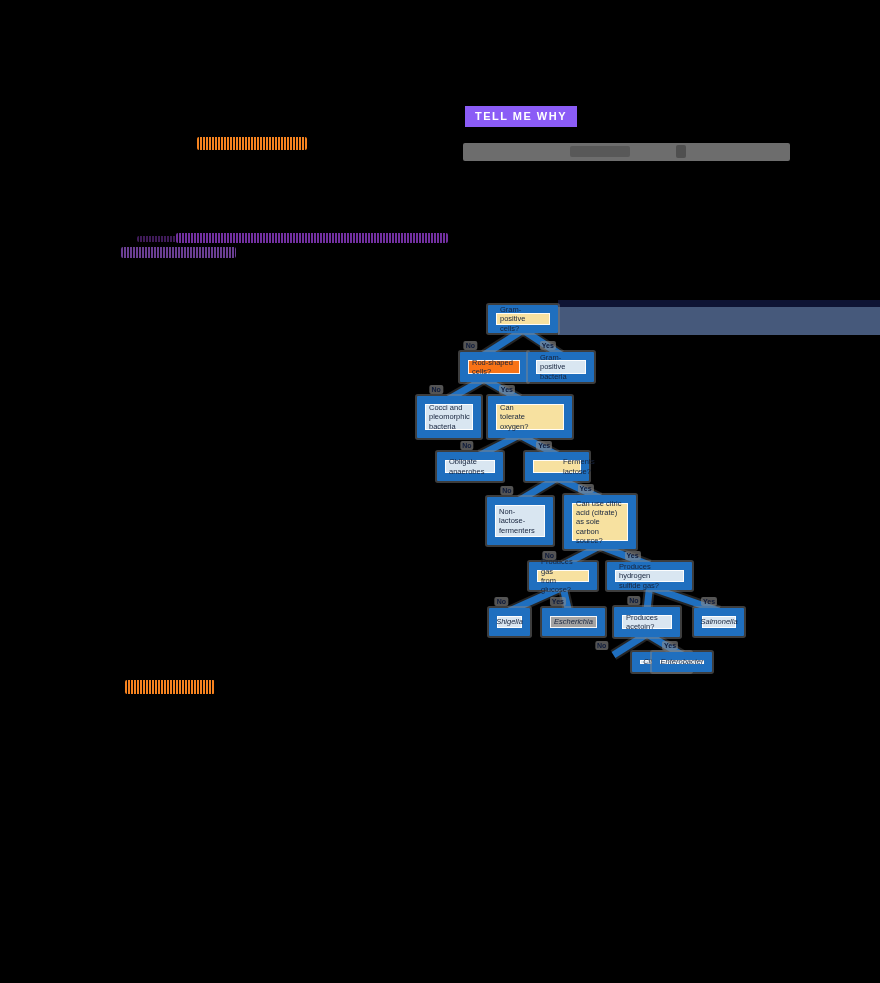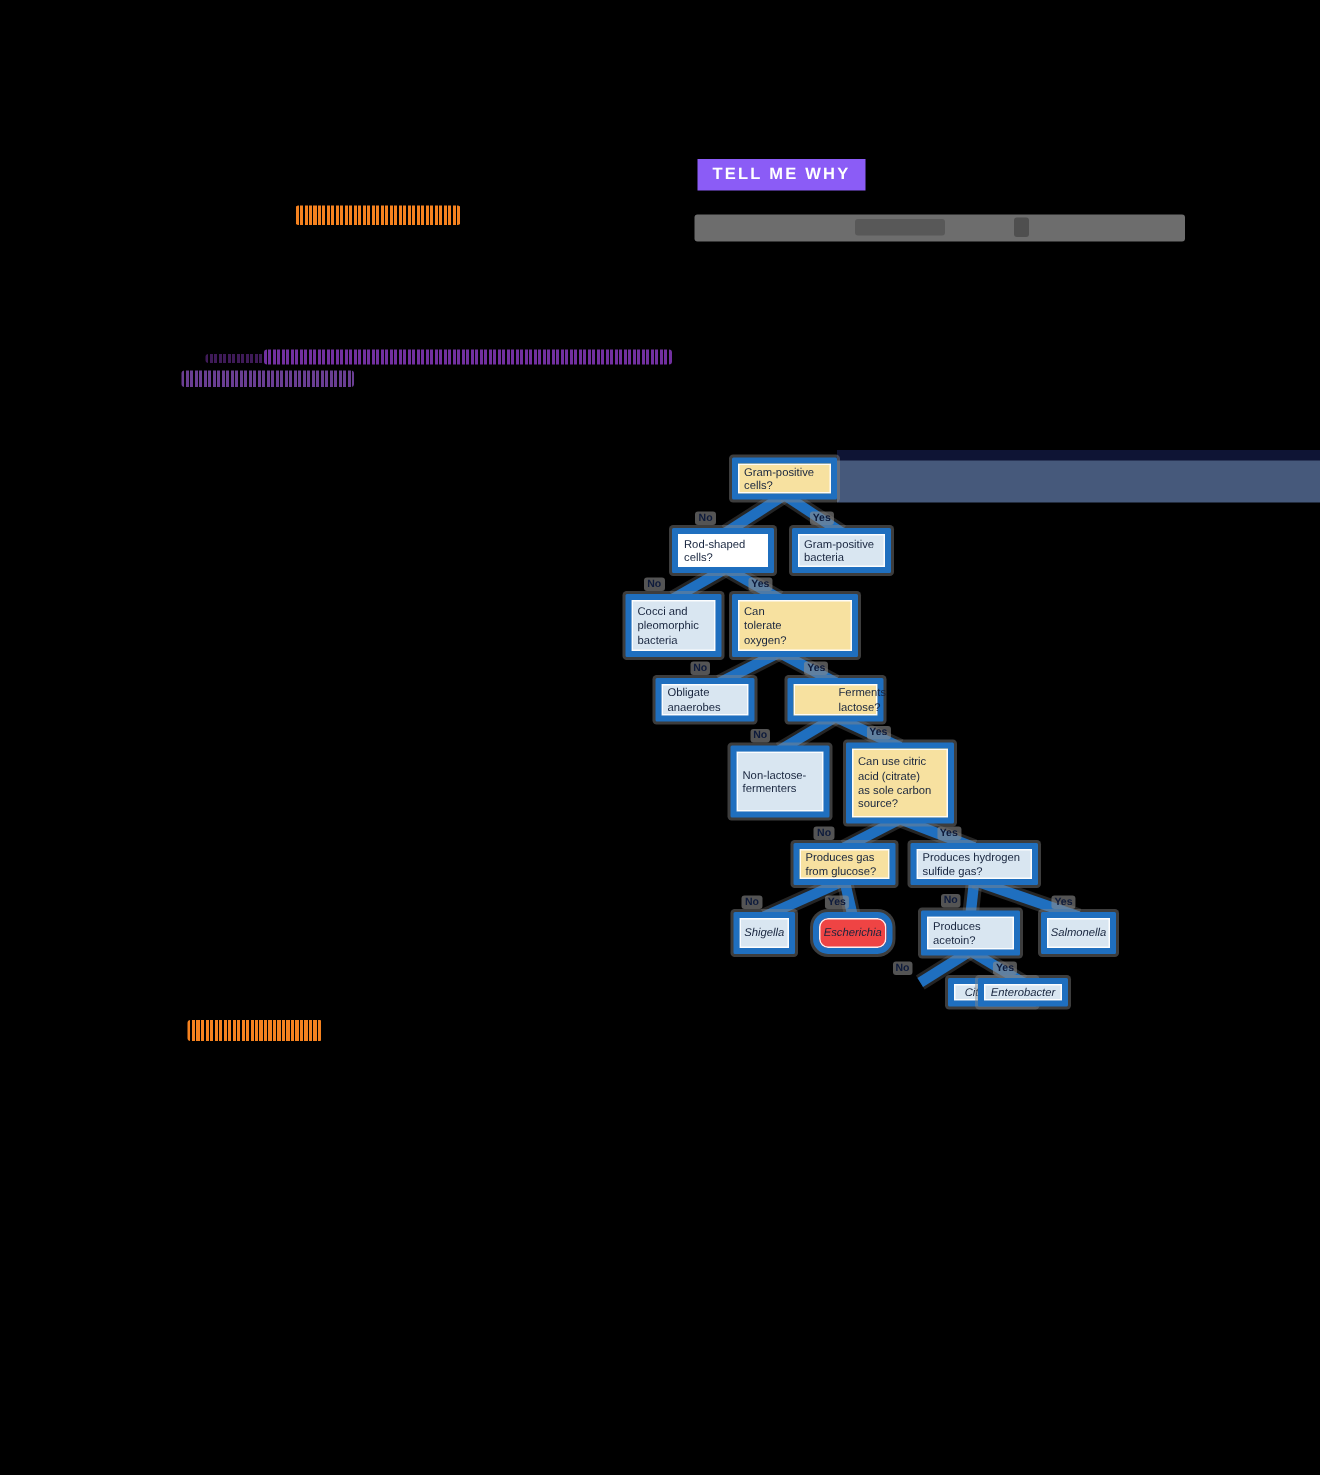--- a/index.html
+++ b/index.html
@@ -3,21 +3,21 @@
 <meta charset="utf-8">
 <style>
   html,body{margin:0;padding:0;background:#000;}
   .page{position:relative;width:880px;height:983px;background:#000;overflow:hidden;
         font-family:"Liberation Sans", sans-serif;}
   .badge{position:absolute;left:465px;top:106px;width:112px;height:21px;
          background:#8b5cf6;color:#fff;font-size:11px;font-weight:bold;
          letter-spacing:1.5px;text-align:center;line-height:21px;}
   .redact{position:absolute;border-radius:2px;}
   .band{position:absolute;}
-  .flow-node{position:absolute;border:4px solid #701a75;border-radius:1px;
+  .flow-node{position:absolute;border:8px solid #701a75;border-radius:1px;
              box-sizing:border-box;display:flex;align-items:center;
              box-shadow:0 0 0 2px rgba(135,135,135,0.45), inset 0 0 0 1px rgba(255,255,255,0.9);
              color:#17243D;font-size:7.5px;line-height:1.25;
              white-space:pre-line;padding:2px 4px;}
   .flow-node.left{justify-content:flex-start;text-align:left;}
   .flow-node.center{justify-content:center;text-align:center;}
   .flow-node.italic{font-style:italic;}
   .branch-label{position:absolute;transform:translateX(-50%);
                 font-size:7px;font-weight:bold;color:#0E1B3C;
                 background:rgba(140,140,140,0.6);border-radius:2px;
@@ -87,21 +87,21 @@
       <div class="branch-label" style="left: 549.4px; top: 551px;">No</div>
       <div class="branch-label" style="left: 632.5px; top: 551px;">Yes</div>
       <div class="branch-label" style="left: 501.3px; top: 597px;">No</div>
       <div class="branch-label" style="left: 557.9px; top: 597px;">Yes</div>
       <div class="branch-label" style="left: 633.8px; top: 596px;">No</div>
       <div class="branch-label" style="left: 709px; top: 597px;">Yes</div>
       <div class="branch-label" style="left: 601.7px; top: 641px;">No</div>
       <div class="branch-label" style="left: 670px; top: 641px;">Yes</div>
       <div class="flow-node left" style="left: 488px; top: 305px; width: 70px; height: 28px; background: rgb(247, 225, 160); border-color: rgb(31, 111, 191); color: rgb(23, 36, 61);">Gram-positive
 cells?</div>
-      <div class="flow-node left" style="left: 448px; top: 352px; width: 68px; height: 30px; background: #ffffff; border-color: rgb(31, 111, 191); color: rgb(23, 36, 61);">Rod-shaped
+      <div class="flow-node left" style="left: 460px; top: 352px; width: 68px; height: 30px; background: #f97316; border-color: rgb(31, 111, 191); color: rgb(23, 36, 61);">Rod-shaped
 cells?</div>
       <div class="flow-node left" style="left: 528px; top: 352px; width: 66px; height: 30px; background: rgb(217, 230, 241); border-color: rgb(31, 111, 191); color: rgb(23, 36, 61);">Gram-positive
 bacteria</div>
       <div class="flow-node left" style="left: 417px; top: 396px; width: 64px; height: 42px; background: rgb(217, 230, 241); border-color: rgb(31, 111, 191); color: rgb(23, 36, 61);">Cocci and
 pleomorphic
 bacteria</div>
       <div class="flow-node left" style="left: 488px; top: 396px; width: 84px; height: 42px; background: rgb(247, 225, 160); border-color: rgb(31, 111, 191); color: rgb(23, 36, 61);">Can
 tolerate
 oxygen?</div>
       <div class="flow-node left" style="left: 437px; top: 452px; width: 66px; height: 29px; background: rgb(217, 230, 241); border-color: rgb(31, 111, 191); color: rgb(23, 36, 61);">Obligate
@@ -112,20 +112,20 @@
 fermenters</div>
       <div class="flow-node left" style="left: 564px; top: 495px; width: 72px; height: 54px; background: rgb(247, 225, 160); border-color: rgb(31, 111, 191); color: rgb(23, 36, 61);">Can use citric
 acid (citrate)
 as sole carbon
 source?</div>
       <div class="flow-node left" style="left: 529px; top: 562px; width: 68px; height: 28px; background: rgb(247, 225, 160); border-color: rgb(31, 111, 191); color: rgb(23, 36, 61);">Produces gas
 from glucose?</div>
       <div class="flow-node left" style="left: 607px; top: 562px; width: 85px; height: 28px; background: rgb(217, 230, 241); border-color: rgb(31, 111, 191); color: rgb(23, 36, 61);">Produces hydrogen
 sulfide gas?</div>
       <div class="flow-node center italic" style="left: 489px; top: 608px; width: 41px; height: 28px; background: rgb(217, 230, 241); border-color: rgb(31, 111, 191); color: rgb(23, 36, 61);">Shigella</div>
-      <div class="flow-node center italic" style="left: 542px; top: 608px; width: 53px; height: 28px; background: #ef4444; border-color: rgb(31, 111, 191); color: rgb(23, 36, 61); border-radius: 10px;">Escherichia</div>
+      <div class="flow-node center italic" style="left: 542px; top: 608px; width: 63px; height: 28px; background: #a3a3a3; border-color: rgb(31, 111, 191); color: rgb(23, 36, 61);">Escherichia</div>
       <div class="flow-node left" style="left: 614px; top: 607px; width: 66px; height: 30px; background: rgb(217, 230, 241); border-color: rgb(31, 111, 191); color: rgb(23, 36, 61);">Produces
 acetoin?</div>
       <div class="flow-node center italic" style="left: 694px; top: 608px; width: 50px; height: 28px; background: rgb(217, 230, 241); border-color: rgb(31, 111, 191); color: rgb(23, 36, 61);">Salmonella</div>
       <div class="flow-node center italic" style="left: 584px; top: 652px; width: 59px; height: 19px; background: rgb(217, 230, 241); border-color: rgb(31, 111, 191); color: rgb(23, 36, 61); margin-left: 48px;">Citrobacter</div>
       <div class="flow-node center italic" style="left: 652px; top: 652px; width: 60px; height: 19px; background: rgb(217, 230, 241); border-color: rgb(31, 111, 191); color: rgb(23, 36, 61);">Enterobacter</div>
     </div>
 </div>
 
 </body></html>

